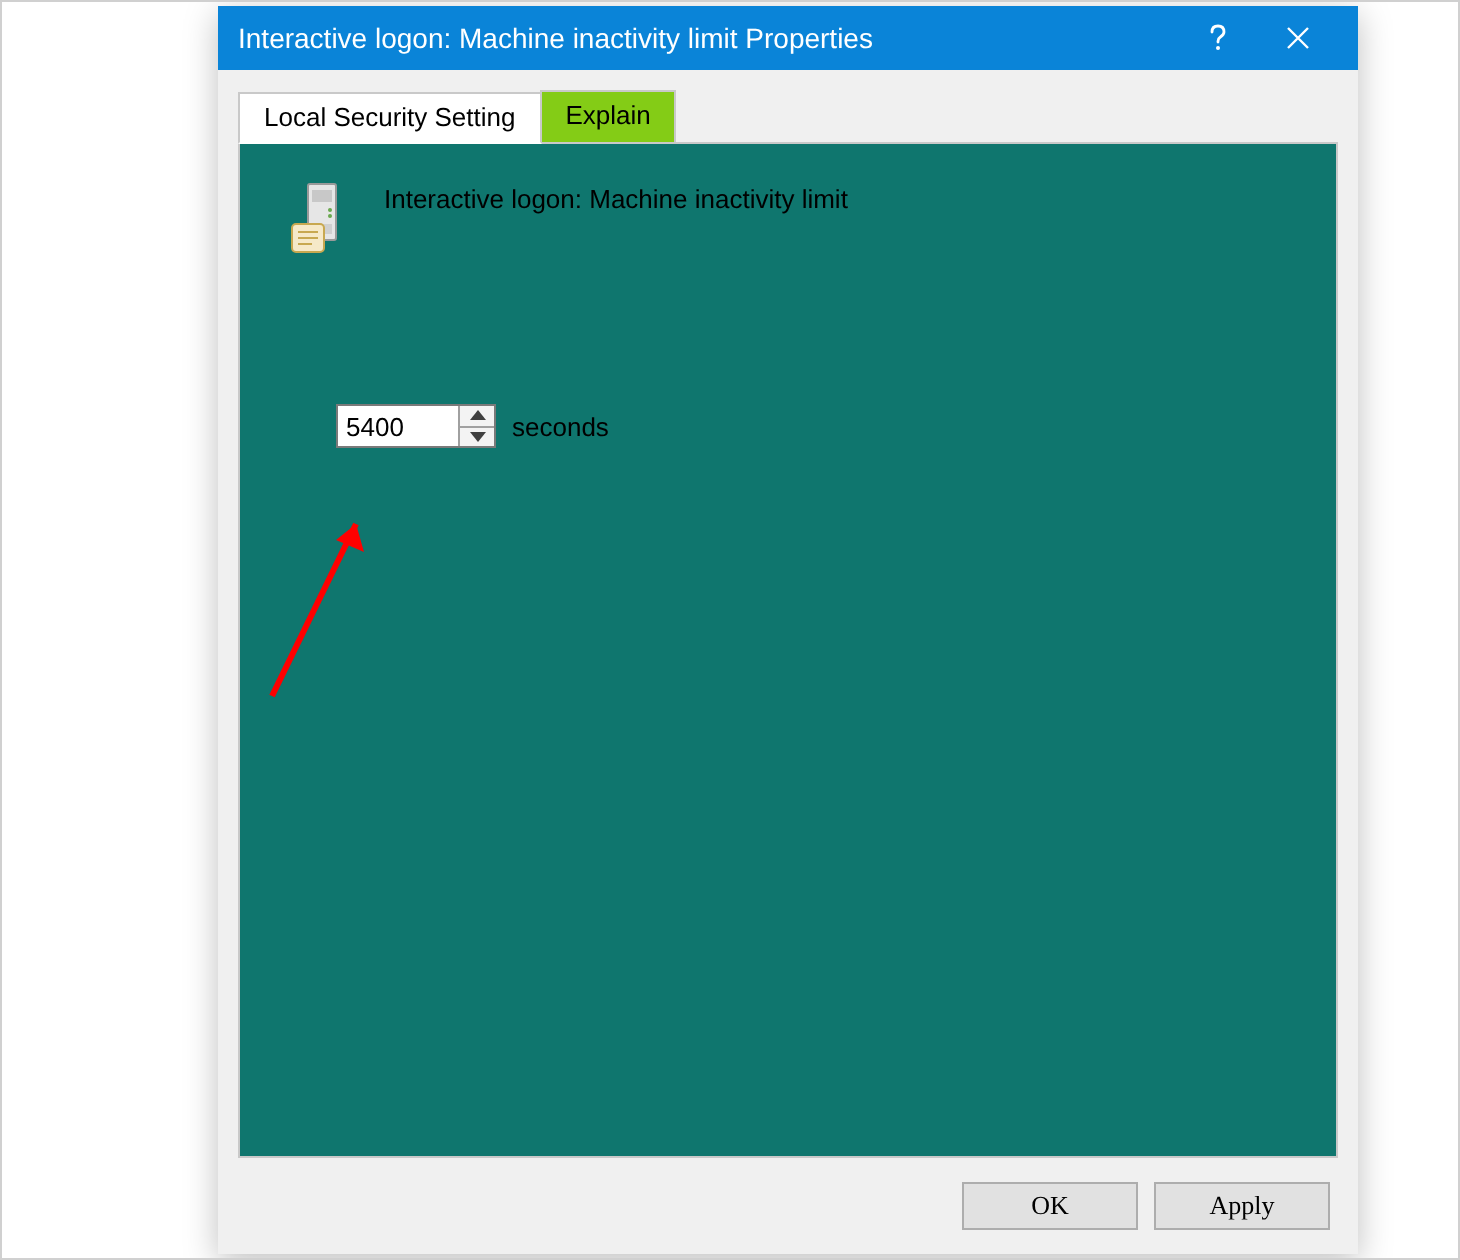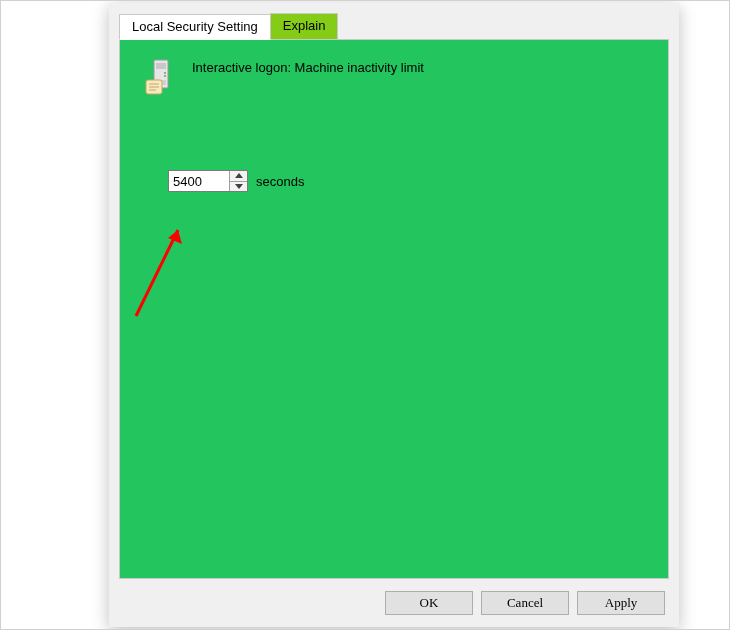--- a/index.html
+++ b/index.html
@@ -70,21 +70,21 @@
     font-size: 13px;
     cursor: pointer;
     position: relative;
   }
   .tab.active {
     background: #ffffff;
     border-bottom: 1px solid #ffffff;
     top: 1px;
   }
   .tabpanel {
-    background: #22c55e;
+    background: #0f766e;
     border: 1px solid #c9c9c9;
     flex: 1;
     padding: 18px 22px 10px 22px;
     position: relative;
     z-index: 1;
   }
   .policy-row {
     display: flex;
     align-items: flex-start;
     gap: 14px;
@@ -157,20 +157,34 @@
   .arrow-annotation {
     position: absolute;
     pointer-events: none;
   }
 </style>
 </head>
 <body>
 
 <div class="dialog">
 
+  <div class="titlebar">
+    <div class="title">Interactive logon: Machine inactivity limit Properties</div>
+    <div class="ctrl">
+      <svg width="12" height="14" viewBox="0 0 12 14">
+        <path d="M3 4 C3 2 4 1 6 1 C8 1 9 2 9 4 C9 5.2 8.2 5.8 7.2 6.5 C6.3 7.1 6 7.6 6 8.6 L6 9" stroke="#fff" stroke-width="1.4" fill="none" stroke-linecap="round"></path>
+        <circle cx="6" cy="12" r="1" fill="#fff"></circle>
+      </svg>
+    </div>
+    <div class="ctrl">
+      <svg width="12" height="12" viewBox="0 0 12 12">
+        <path d="M1 1 L11 11 M11 1 L1 11" stroke="#fff" stroke-width="1.2"></path>
+      </svg>
+    </div>
+  </div>
 
   <div class="client">
     <div class="tabstrip">
       <div class="tab active">
         <span>Local Security Setting</span>
       </div>
       <div class="tab">
         <span>Explain</span>
       </div>
     </div>
@@ -217,17 +231,16 @@
       </div>
 
       <svg class="arrow-annotation" style="left:10px; top:172px;" width="60" height="110" viewBox="0 0 60 110">
         <line x1="6" y1="104" x2="48" y2="18" stroke="#ff0000" stroke-width="3"></line>
         <polygon points="48,18 52,32 38,26" fill="#ff0000"></polygon>
       </svg>
     </div>
 
     <div class="buttonbar">
       <button class="btn"><span>OK</span></button>
-      <button class="btn"><span>Cancel</span></button>
       <button class="btn"><span>Apply</span></button>
     </div>
   </div>
 </div>
 
 </body></html>

